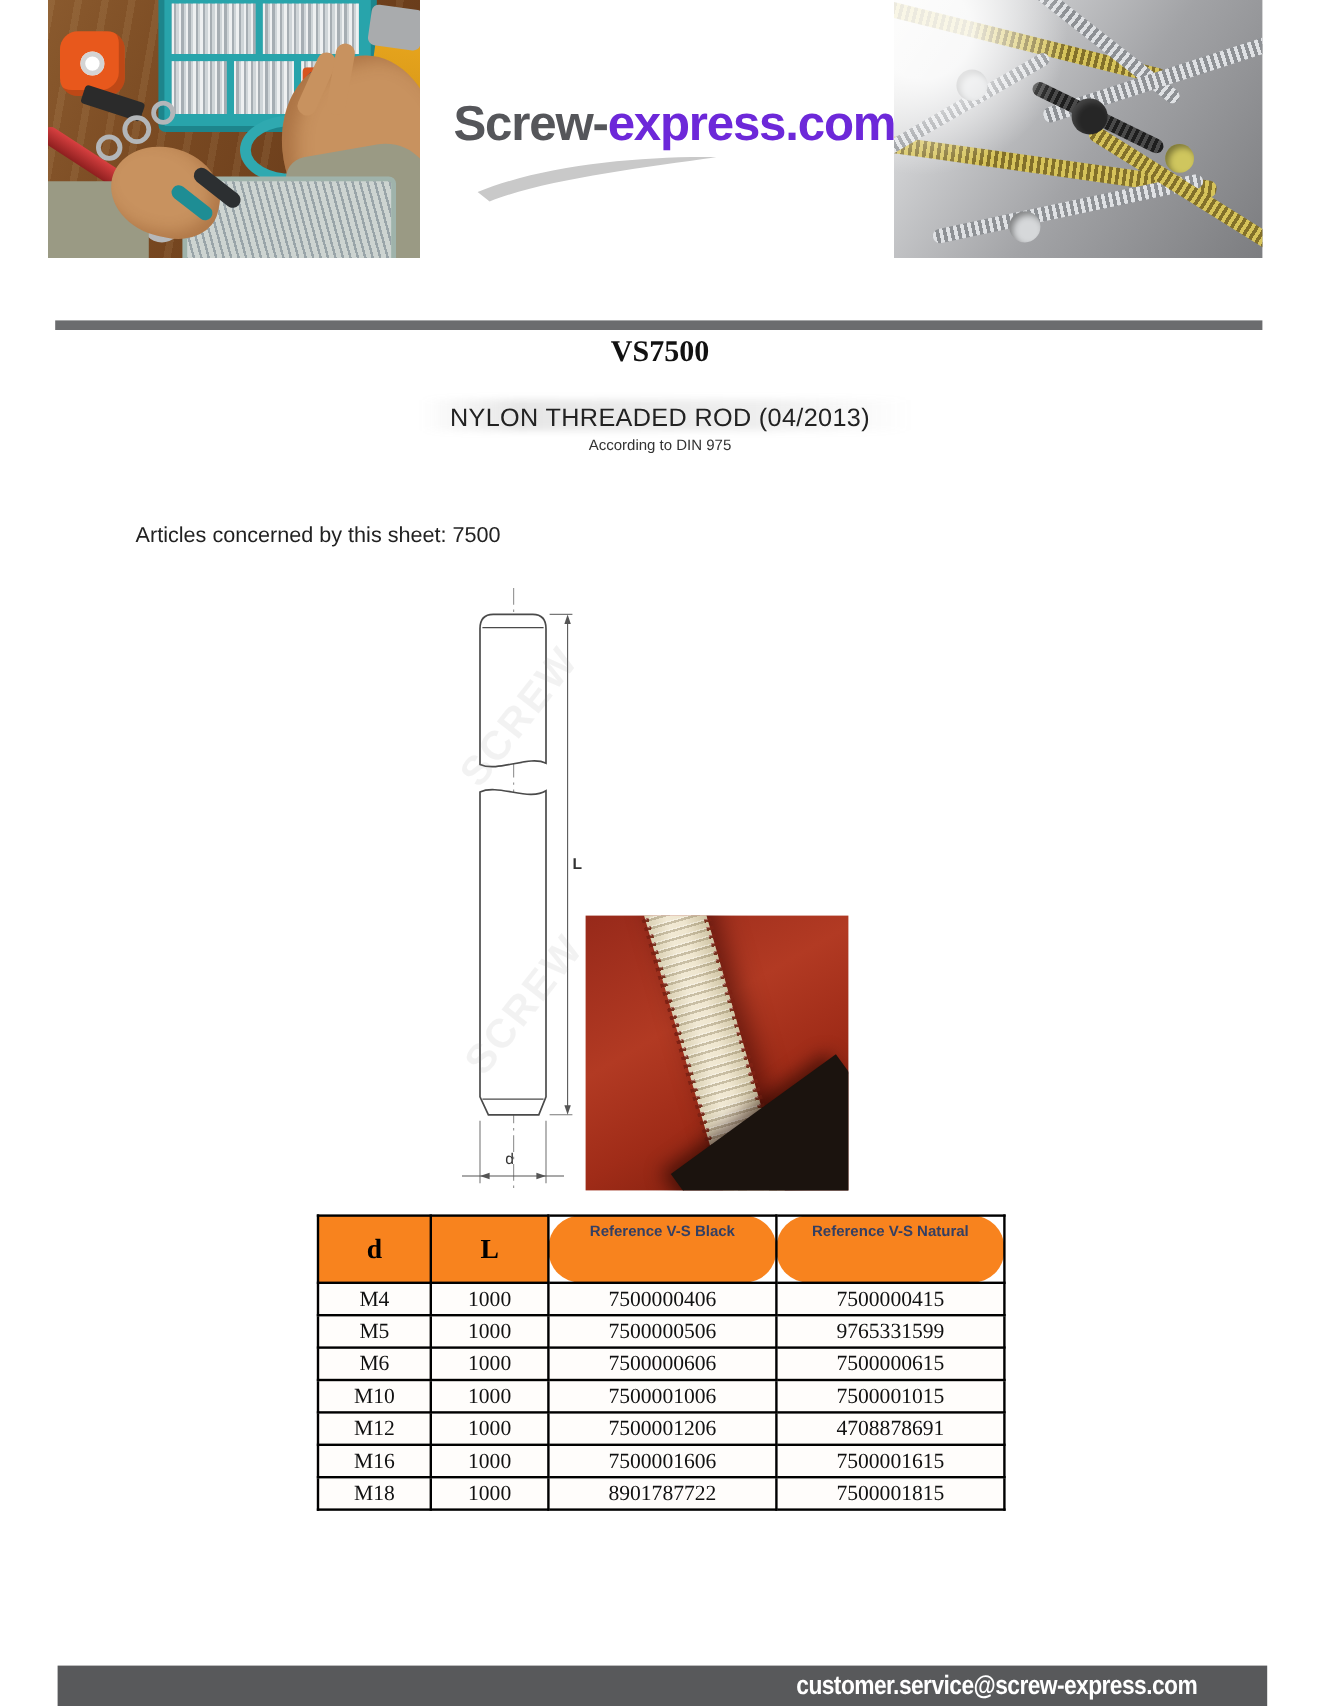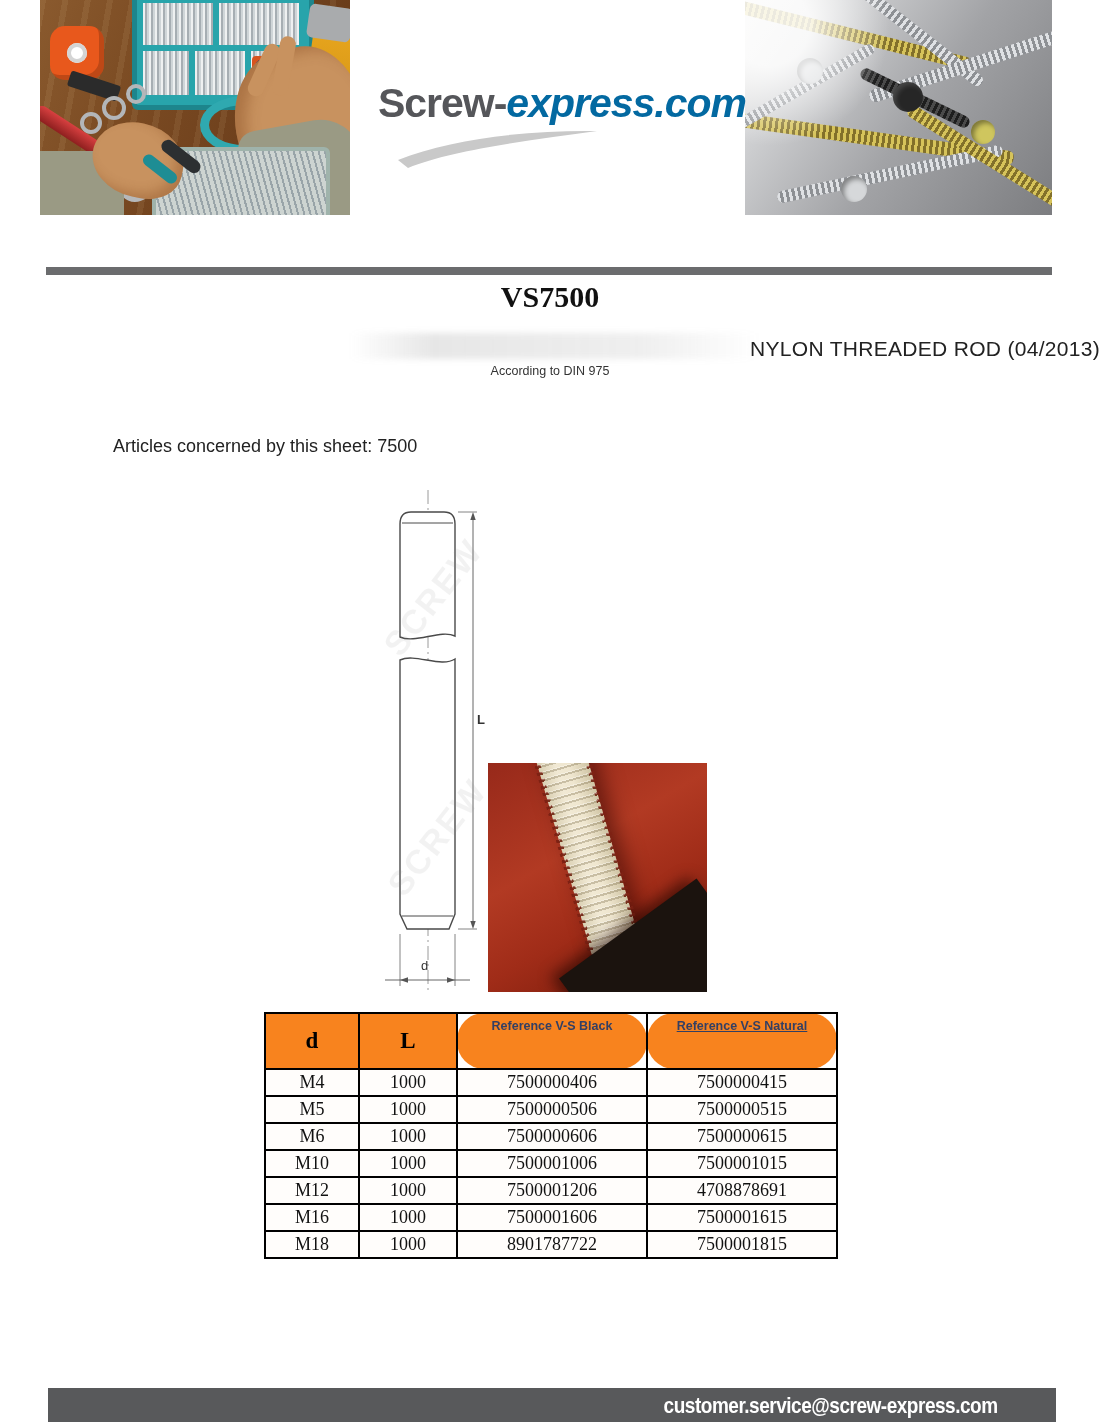--- a/index.html
+++ b/index.html
@@ -54,37 +54,37 @@
   .screw-brass{background:repeating-linear-gradient(90deg,#d6c35a 0 3px,#82702a 3px 6px);}
   .screw-dark{background:repeating-linear-gradient(90deg,#4a4a4a 0 3px,#1e1e1e 3px 6px);}
   .screw-head{position:absolute;border-radius:50%;}
   .photo-right .haze{position:absolute;left:0;top:0;width:100%;height:100%;
     background:radial-gradient(circle at 8% 12%,rgba(255,255,255,.85) 0 40px,rgba(255,255,255,0) 120px);}
 
   
   .logo{position:absolute;left:350px;top:80px;width:400px;text-align:center;white-space:nowrap;
     font-size:41px;font-weight:bold;letter-spacing:-1px;}
   .logo .part1{color:#55565a;margin-left:24px;}
-  .logo .part2{color:#0369a1;font-style:italic;}
+  .logo .part2{color:#6d28d9;}
   .swoosh{position:absolute;left:392px;top:128px;}
 
   
   .banner{position:absolute;left:46px;top:213px;width:1006px;height:54px;background:#f0711f;
     display:flex;align-items:center;justify-content:center;}
   .banner-title{color:#fff;font-weight:bold;font-size:39px;letter-spacing:-1px;
     transform:scale(.92,1.12);}
   .banner-strip{position:absolute;left:46px;top:267px;width:1006px;height:8px;background:#6b6c6e;}
 
   
   .doc-code{position:absolute;left:0;top:280px;width:1100px;text-align:center;
-    font-family:"Liberation Serif",serif;font-weight:bold;font-size:30px;color:#111;}
+    font-family:"Liberation Serif",serif;font-weight:bold;font-size:25px;color:#111;}
   .heading-smudge{position:absolute;left:350px;top:333px;width:410px;height:26px;
     background:linear-gradient(90deg,rgba(0,0,0,0) 0%,rgba(120,120,120,.18) 20%,rgba(120,120,120,.12) 70%,rgba(0,0,0,0) 100%);
     filter:blur(3px);}
-  .doc-title{position:absolute;left:0;top:337px;width:1100px;text-align:right;
+  .doc-title{position:absolute;left:0;top:337px;width:1100px;text-align:center;
     font-size:21px;color:#222;letter-spacing:.3px;}
   .doc-subtitle{position:absolute;left:0;top:364px;width:1100px;text-align:center;
     font-size:12.5px;color:#333;}
   .articles-line{position:absolute;left:113px;top:436px;font-size:18px;color:#222;}
 
   
   .drawing{position:absolute;left:375px;top:488px;width:140px;height:505px;}
   .watermark{position:absolute;color:#8a8a8a;opacity:.10;font-weight:bold;font-size:34px;
     transform:rotate(-52deg);letter-spacing:2px;pointer-events:none;}
 
@@ -106,21 +106,21 @@
 
   
   .spec-table{position:absolute;left:264px;top:1012px;border-collapse:collapse;
     font-family:"Liberation Serif",serif;}
   .spec-table th,.spec-table td{border:2px solid #000;}
   .spec-table thead th{background:#f8831e;height:48px;}
   .th-dim{font-size:23px;font-weight:bold;color:#000;vertical-align:middle;}
   .th-ref{font-family:"Liberation Sans",sans-serif;font-size:12.5px;font-weight:bold;color:#333f63;
     vertical-align:top;padding-top:5px;border-radius:27px;}
   .spec-table tbody td{height:23px;text-align:center;font-size:18px;color:#111;background:#fffdfb;}
-  .col-d{width:90px;} .col-l{width:94px;} .col-b{width:186px;} .col-n{width:186px;text-decoration:underline;}
+  .col-d{width:90px;} .col-l{width:94px;} .col-b{width:186px;} .col-n{width:186px;}
 
   
   .footer-bar{position:absolute;left:48px;top:1388px;width:1008px;height:34px;background:#58595b;
     display:flex;align-items:center;justify-content:flex-end;}
   .footer-email{color:#fff;font-weight:bold;font-size:20px;letter-spacing:-.5px;
     transform:scale(.95,1.1);transform-origin:right center;margin-right:58px;}
 </style>
 </head>
 <body>
 
@@ -243,21 +243,21 @@
         <tr>
           <td>M4</td>
           <td>1000</td>
           <td>7500000406</td>
           <td>7500000415</td>
         </tr>
         <tr>
           <td>M5</td>
           <td>1000</td>
           <td>7500000506</td>
-          <td>7500000515</td>
+          <td>9765331599</td>
         </tr>
         <tr>
           <td>M6</td>
           <td>1000</td>
           <td>7500000606</td>
           <td>7500000615</td>
         </tr>
         <tr>
           <td>M10</td>
           <td>1000</td>

